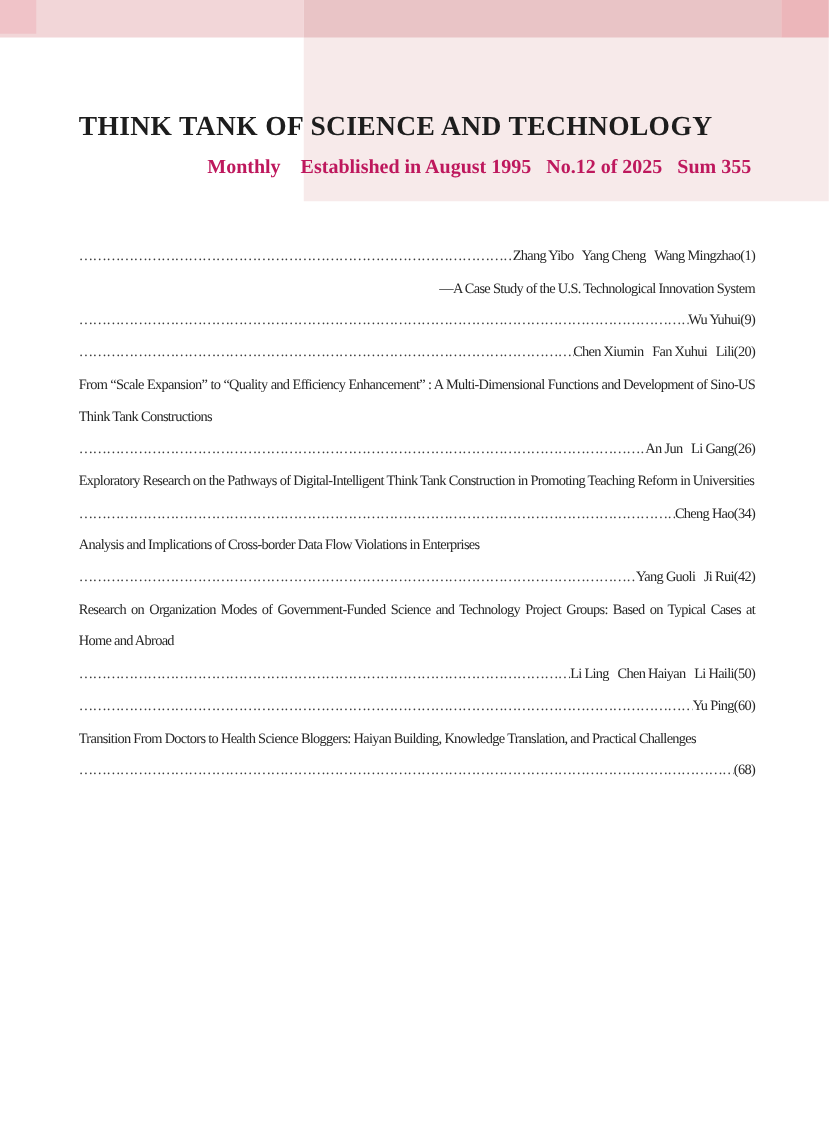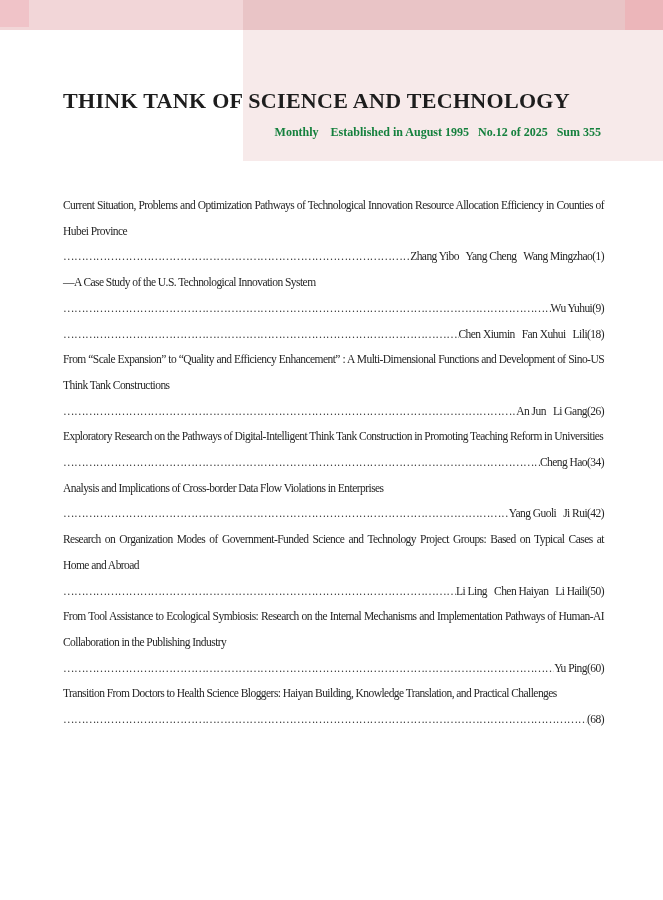--- a/index.html
+++ b/index.html
@@ -28,52 +28,51 @@
   .hdr-sq-left{position:absolute;left:0;top:0;width:29px;height:27px;background:var(--accent-square-left);}
   .hdr-sq-right{position:absolute;left:625px;top:0;width:38px;height:30px;background:var(--accent-square-right);}
 
   .journal-title{
     position:absolute;left:63px;top:88px;margin:0;
     font-size:22px;font-weight:700;letter-spacing:.3px;
     line-height:26px;white-space:nowrap;color:#1d1d1d;font-family:Liberation Serif, serif;
   }
   .journal-info{
     position:absolute;right:62px;top:125px;
-    font-size:12px;font-weight:700;white-space:pre;color:#15803d;
+    font-size:16px;font-weight:700;white-space:pre;color:#be185d;
   }
 
   
   .toc{
     position:absolute;left:63px;top:193px;width:541px;
     font-size:11.5px;line-height:25.7px;letter-spacing:-.55px;
   }
   .entry p{margin:0;}
   .entry-title{text-align:justify;}
-  .entry-subtitle{text-align:left;}
+  .entry-subtitle{text-align:right;}
   .leader-row{display:flex;align-items:baseline;}
   .leader{flex:1 1 auto;overflow:hidden;white-space:nowrap;color:#3a3a3a;}
   .authors,.pageno{white-space:pre;flex:0 0 auto;}
 </style>
 </head>
 <body>
 
 <div class="page">
 
   <div class="hdr-panel"></div>
   <div class="hdr-band-left"></div>
   <div class="hdr-band-right"></div>
   <div class="hdr-sq-left"></div>
   <div class="hdr-sq-right"></div>
 
   <h1 class="journal-title">THINK TANK OF SCIENCE AND TECHNOLOGY</h1>
   <div class="journal-info">Monthly    Established in August 1995   No.12 of 2025   Sum 355</div>
 
   <div class="toc">
     <div class="entry">
-      <p class="entry-title">Current Situation, Problems and Optimization Pathways of Technological Innovation Resource Allocation Efficiency in Counties of Hubei Province</p>
 
       <p class="leader-row">
         <span class="leader">………………………………………………………………………………………………………………………………………………………………</span>
         <span class="authors">Zhang Yibo   Yang Cheng   Wang Mingzhao</span>
         <span class="pageno">(1)</span>
       </p>
     </div>
 
     <div class="entry">
       <p class="entry-subtitle">—A Case Study of the U.S. Technological Innovation System</p>
@@ -82,21 +81,21 @@
         <span class="authors">Wu Yuhui</span>
         <span class="pageno">(9)</span>
       </p>
     </div>
 
     <div class="entry">
 
       <p class="leader-row">
         <span class="leader">………………………………………………………………………………………………………………………………………………………………</span>
         <span class="authors">Chen Xiumin   Fan Xuhui   Lili</span>
-        <span class="pageno">(18)</span>
+        <span class="pageno">(20)</span>
       </p>
     </div>
 
     <div class="entry">
       <p class="entry-title">From “Scale Expansion” to “Quality and Efficiency Enhancement” : A Multi-Dimensional Functions and Development of Sino-US Think Tank Constructions</p>
 
       <p class="leader-row">
         <span class="leader">………………………………………………………………………………………………………………………………………………………………</span>
         <span class="authors">An Jun   Li Gang</span>
         <span class="pageno">(26)</span>
@@ -127,21 +126,20 @@
       <p class="entry-title">Research on Organization Modes of Government-Funded Science and Technology Project Groups: Based on Typical Cases at Home and Abroad</p>
 
       <p class="leader-row">
         <span class="leader">………………………………………………………………………………………………………………………………………………………………</span>
         <span class="authors">Li Ling   Chen Haiyan   Li Haili</span>
         <span class="pageno">(50)</span>
       </p>
     </div>
 
     <div class="entry">
-      <p class="entry-title">From Tool Assistance to Ecological Symbiosis: Research on the Internal Mechanisms and Implementation Pathways of Human-AI Collaboration in the Publishing Industry</p>
 
       <p class="leader-row">
         <span class="leader">………………………………………………………………………………………………………………………………………………………………</span>
         <span class="authors">Yu Ping</span>
         <span class="pageno">(60)</span>
       </p>
     </div>
 
     <div class="entry">
       <p class="entry-title">Transition From Doctors to Health Science Bloggers: Haiyan Building, Knowledge Translation, and Practical Challenges</p>

